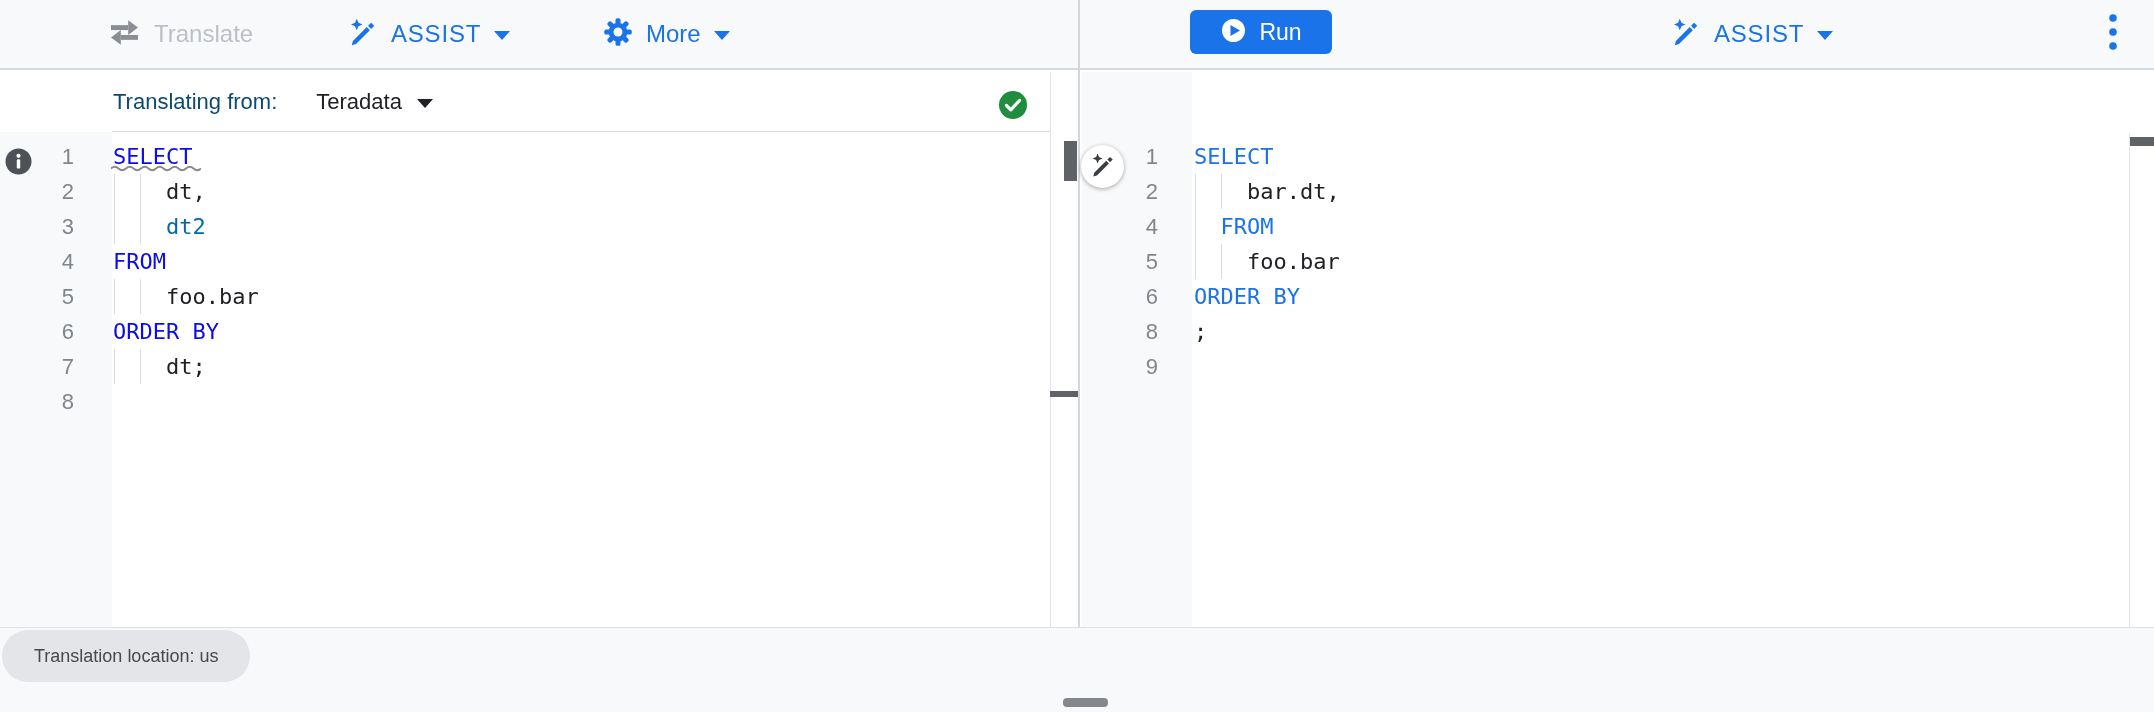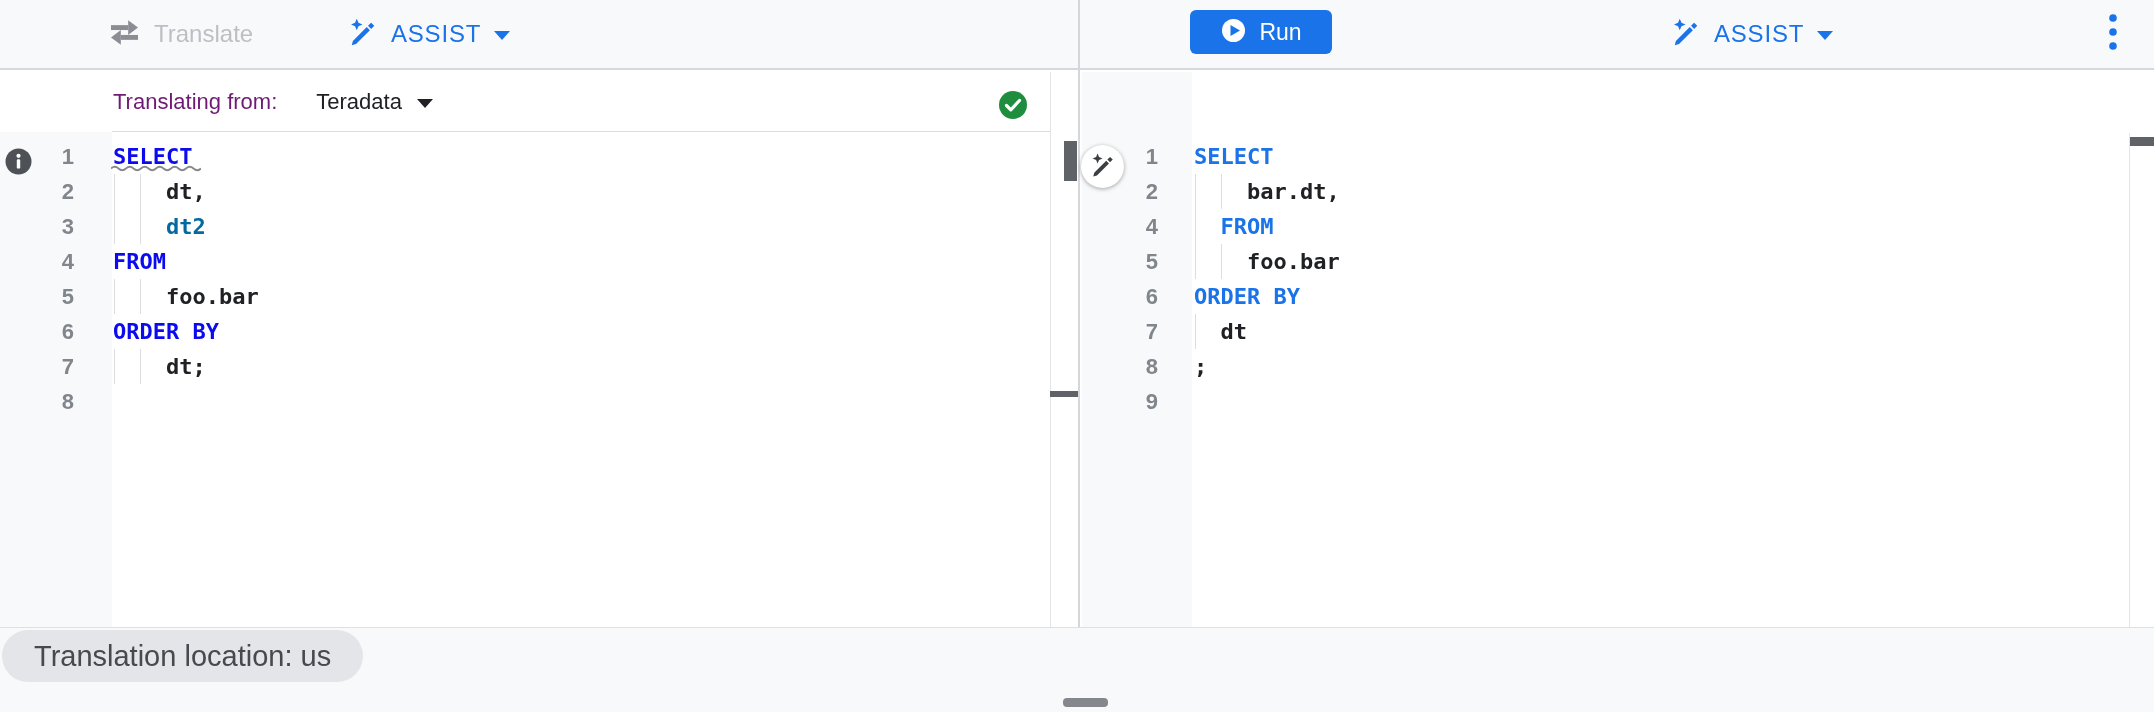--- a/index.html
+++ b/index.html
@@ -17,37 +17,37 @@
   .caret{width:0;height:0;border-left:8px solid transparent;border-right:8px solid transparent;
          border-top:9px solid #1a73e8;margin-top:3px;}
   .caret.dark{border-top-color:#202124;margin-top:4px;}
   .run-btn{position:absolute;left:1190px;top:10px;width:142px;height:44px;background:#1a73e8;
            border-radius:6px;display:flex;align-items:center;justify-content:center;gap:12px;cursor:pointer;}
   .run-btn .lbl{color:#fff;font-size:23px;font-weight:500;}
 
   
   .left-header{position:absolute;left:0;top:72px;width:1050px;height:59px;background:#fff;
                display:flex;align-items:center;padding-left:113px;box-sizing:border-box;}
-  .left-header .hlbl{font-size:22px;color:#701a75;}
+  .left-header .hlbl{font-size:22px;color:#0c4a6e;}
   .dialect{display:flex;align-items:center;gap:15px;margin-left:27px;cursor:pointer;}
   .dialect .hval{font-size:22px;color:#202124;margin-left:12px;}
   .lh-border{position:absolute;left:112px;top:131px;width:938px;height:1px;background:#dadce0;}
   .check-wrap{position:absolute;left:998px;top:90px;width:30px;height:30px;}
   .right-header{position:absolute;left:1192px;top:72px;width:962px;height:60px;background:#fff;
                 border-bottom:1px solid #dadce0;box-sizing:border-box;display:flex;align-items:center;}
   .right-header .hlbl{font-size:24px;color:#202124;padding-left:10px;}
 
   
   .gutter{position:absolute;background:#f8f9fa;}
   .gutter.left{left:0;top:132px;width:112px;height:495px;}
   .gutter.right{left:1082px;top:72px;width:110px;height:555px;}
   .code-area{position:absolute;top:132px;padding-top:7px;}
   .code-area.left{left:0;width:1048px;}
   .code-area.right{left:1082px;width:1045px;}
-  .code-line{height:35px;white-space:pre;font-weight:bold;}
+  .code-line{height:35px;white-space:pre;}
   .ln{display:inline-block;text-align:right;vertical-align:top;color:#80868b;
       font-size:22px;line-height:35px;font-family:"Liberation Sans",sans-serif;}
   .code{position:relative;display:inline-block;height:35px;line-height:35px;white-space:pre;
         font-family:"DejaVu Sans Mono","Liberation Mono",monospace;font-size:22px;}
   .guide{position:absolute;top:0;width:1px;height:35px;background:#dcdde0;}
   .sq{position:relative;display:inline-block;}
   .sq svg{position:absolute;left:-2px;top:26px;}
   .info-glyph{position:absolute;left:5px;top:148px;width:27px;height:27px;}
 
   
@@ -60,21 +60,21 @@
 
   .assist-fab{position:absolute;left:1081px;top:145px;width:43px;height:43px;border-radius:50%;
               background:#fff;box-shadow:0 1px 4px rgba(0,0,0,.35);display:flex;align-items:center;
               justify-content:center;cursor:pointer;z-index:5;}
 
   
   .bottom-strip{position:absolute;left:0;top:627px;width:2154px;height:85px;background:#f8f9fa;
                 border-top:1px solid #dee0e3;box-sizing:border-box;}
   .chip{position:absolute;left:2px;top:630px;height:52px;border-radius:26px;background:#e4e5e8;
         display:flex;align-items:center;padding:0 32px;}
-  .chip .lbl{font-size:29px;color:#46494d;}
+  .chip .lbl{font-size:18px;color:#46494d;}
   .bdash{position:absolute;left:1063px;top:698px;width:45px;height:9px;border-radius:4px;background:#84888c;cursor:pointer;}
 </style>
 </head>
 <body>
 
 <div id="root">
 
   <div class="toolbar">
 
     <div class="tbtn disabled" style="left:108px;">
@@ -93,20 +93,36 @@
       <span>
         <svg width="30" height="30" viewBox="0 0 24 24" fill="#1a73e8">
           <path d="M7 1.4l1.35 3.25L11.6 6 8.35 7.35 7 10.6 5.65 7.35 2.4 6l3.25-1.35z"></path>
           <path d="M6.4 21.6l-3.4.9.9-3.4L15 8l2.5 2.5zM18.5 9.5L21 7l-2.5-2.5L16 7z"></path>
         </svg>
       </span>
       <span class="lbl caps blue">ASSIST</span>
       <span class="caret"></span>
     </div>
 
+    <div class="tbtn" style="left:603px;">
+      <span>
+        <svg width="30" height="30" viewBox="0 0 24 24">
+          <g fill="#1a73e8">
+            <rect x="10" y="1" width="4" height="22" rx="1.5"></rect>
+            <rect x="10" y="1" width="4" height="22" rx="1.5" transform="rotate(90 12 12)"></rect>
+            <rect x="10" y="1" width="4" height="22" rx="1.5" transform="rotate(45 12 12)"></rect>
+            <rect x="10" y="1" width="4" height="22" rx="1.5" transform="rotate(-45 12 12)"></rect>
+            <circle cx="12" cy="12" r="7.5"></circle>
+          </g>
+          <circle cx="12" cy="12" r="3.6" fill="#f8f9fa"></circle>
+        </svg>
+      </span>
+      <span class="lbl blue">More</span>
+      <span class="caret"></span>
+    </div>
 
     <div class="run-btn">
       <span>
         <svg width="27" height="27" viewBox="0 0 27 27">
           <circle cx="13.5" cy="13.5" r="11.5" fill="#fff"></circle>
           <polygon points="10.5,8 20,13.5 10.5,19" fill="#1a73e8"></polygon>
         </svg>
       </span>
       <span class="lbl">Run</span>
     </div>
@@ -172,21 +188,20 @@
       <div class="code-line"><span class="ln" style="width: 74px;">6</span><span class="code" style="margin-left: 39px;"><span style="color: rgb(11, 11, 238);">ORDER BY</span></span></div>
       <div class="code-line"><span class="ln" style="width: 74px;">7</span><span class="code" style="margin-left: 39px;"><i class="guide" style="left: 1px;"></i><i class="guide" style="left: 27.488px;"></i><span style="color: rgb(32, 33, 36);">    dt;</span></span></div>
       <div class="code-line"><span class="ln" style="width: 74px;">8</span><span class="code" style="margin-left: 39px;"></span></div>
     </div>
   <div id="right-code" class="code-area right">
       <div class="code-line"><span class="ln" style="width: 76px;">1</span><span class="code" style="margin-left: 36px;"><span style="color: rgb(26, 115, 232);">SELECT</span></span></div>
       <div class="code-line"><span class="ln" style="width: 76px;">2</span><span class="code" style="margin-left: 36px;"><i class="guide" style="left: 1px;"></i><i class="guide" style="left: 27.488px;"></i><span style="color: rgb(32, 33, 36);">    bar.dt,</span></span></div>
       <div class="code-line"><span class="ln" style="width: 76px;">4</span><span class="code" style="margin-left: 36px;"><i class="guide" style="left: 1px;"></i><span style="color: rgb(32, 33, 36);">  </span><span style="color: rgb(26, 115, 232);">FROM</span></span></div>
       <div class="code-line"><span class="ln" style="width: 76px;">5</span><span class="code" style="margin-left: 36px;"><i class="guide" style="left: 1px;"></i><i class="guide" style="left: 27.488px;"></i><span style="color: rgb(32, 33, 36);">    foo.bar</span></span></div>
       <div class="code-line"><span class="ln" style="width: 76px;">6</span><span class="code" style="margin-left: 36px;"><span style="color: rgb(26, 115, 232);">ORDER BY</span></span></div>
-      <div class="code-line"><span class="ln" style="width: 76px;">7</span><span class="code" style="margin-left: 36px;"><i class="guide" style="left: 1px;"></i><span style="color: rgb(32, 33, 36);">  dt</span></span></div>
       <div class="code-line"><span class="ln" style="width: 76px;">8</span><span class="code" style="margin-left: 36px;"><span style="color: rgb(32, 33, 36);">;</span></span></div>
       <div class="code-line"><span class="ln" style="width: 76px;">9</span><span class="code" style="margin-left: 36px;"></span></div>
     </div>
 
   <div class="ltrack-line"></div>
   <div class="v-divider"></div>
   <div class="rtrack-line"></div>
   <div class="lthumb"></div>
   <div class="ldash"></div>
   <div class="rthumb"></div>

